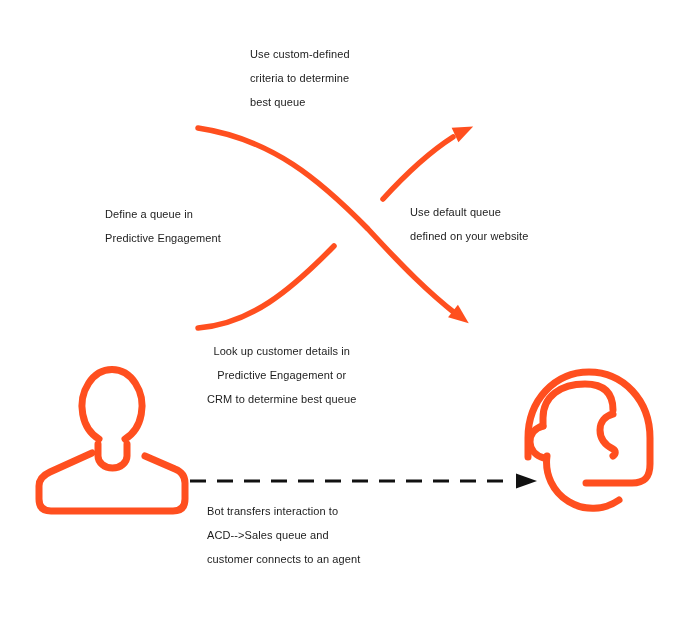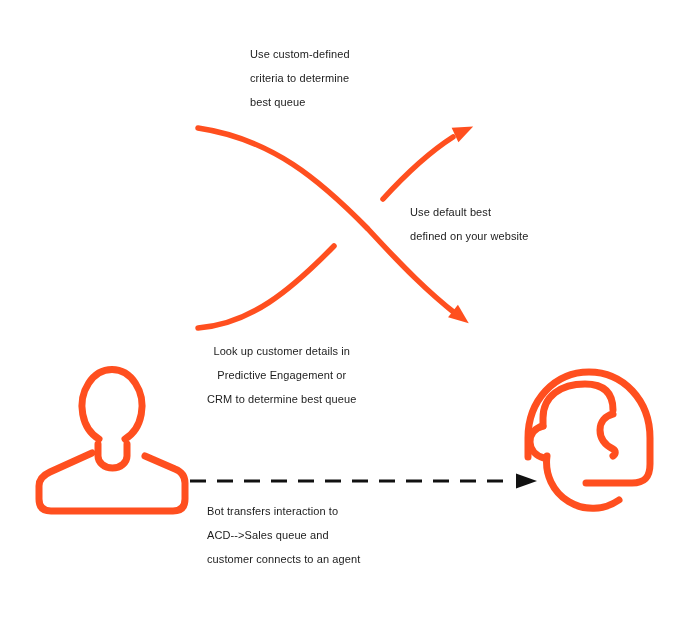--- a/index.html
+++ b/index.html
@@ -60,22 +60,24 @@
       <path d="M 95,52 C 87,54 82,60 82,68 C 82,77 87,83 95,87 C 98,89 98,92 95,94"></path>
 
       <path d="M 29,94 A 46,46 0 0 0 101,138"></path>
     </g>
   </svg>
 
   <div class="label" style="left:250px;top:42px;">Use custom-defined
 criteria to determine
 best queue</div>
 
+  <div class="label" style="left:105px;top:202px;">Define a queue in
+Predictive Engagement</div>
 
-  <div class="label" style="left:410px;top:200px;">Use default best
+  <div class="label" style="left:410px;top:200px;">Use default queue
 defined on your website</div>
 
   <div class="label" style="left:207px;top:339px;text-align:center;">Look up customer details in
 Predictive Engagement or
 CRM to determine best queue</div>
 
   <div class="label" style="left:207px;top:499px;">Bot transfers interaction to
 ACD--&gt;Sales queue and
 customer connects to an agent</div>
 

